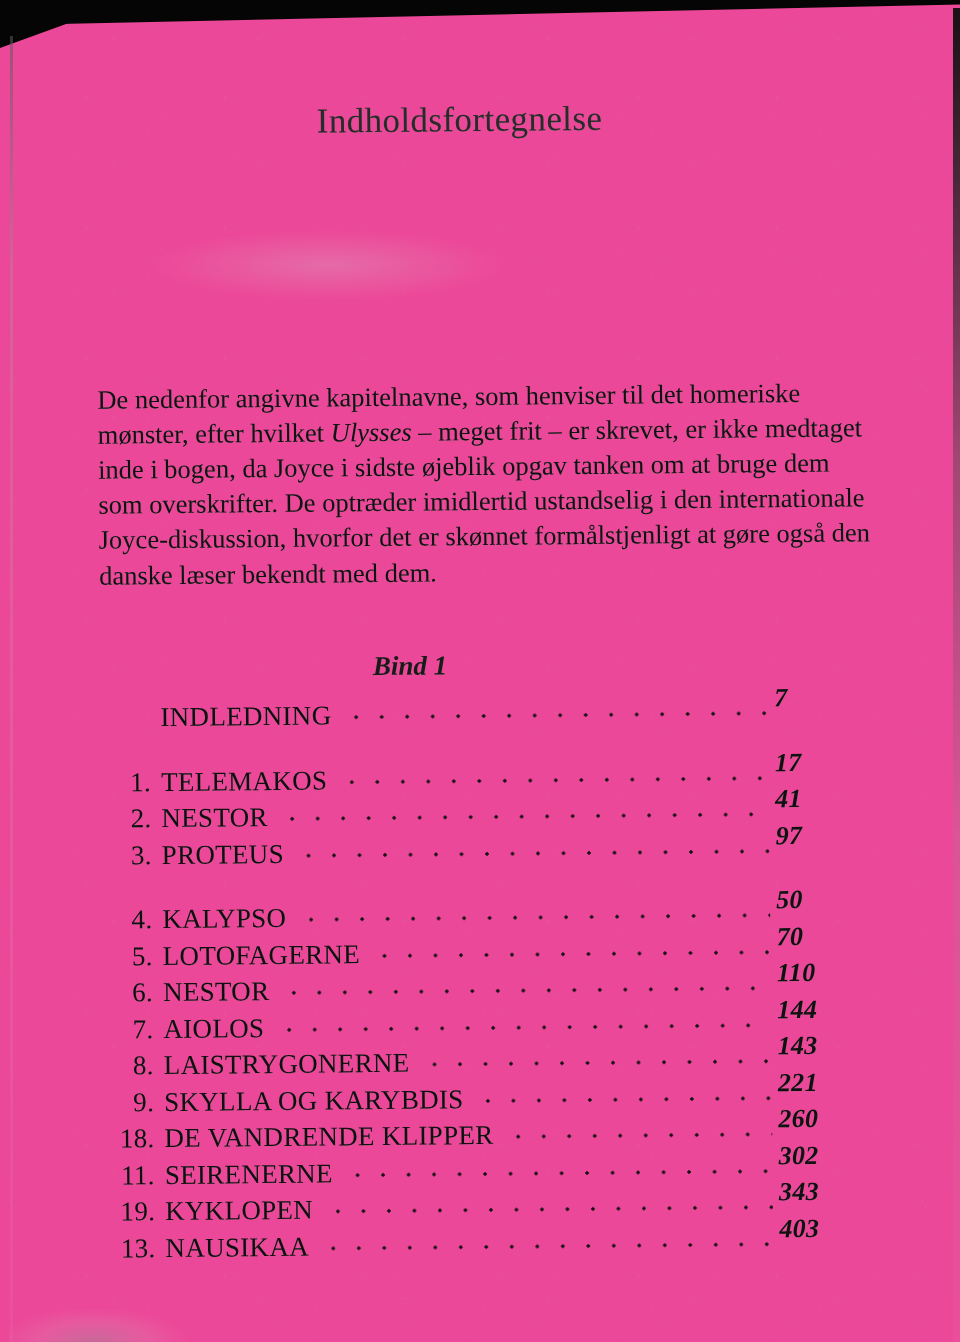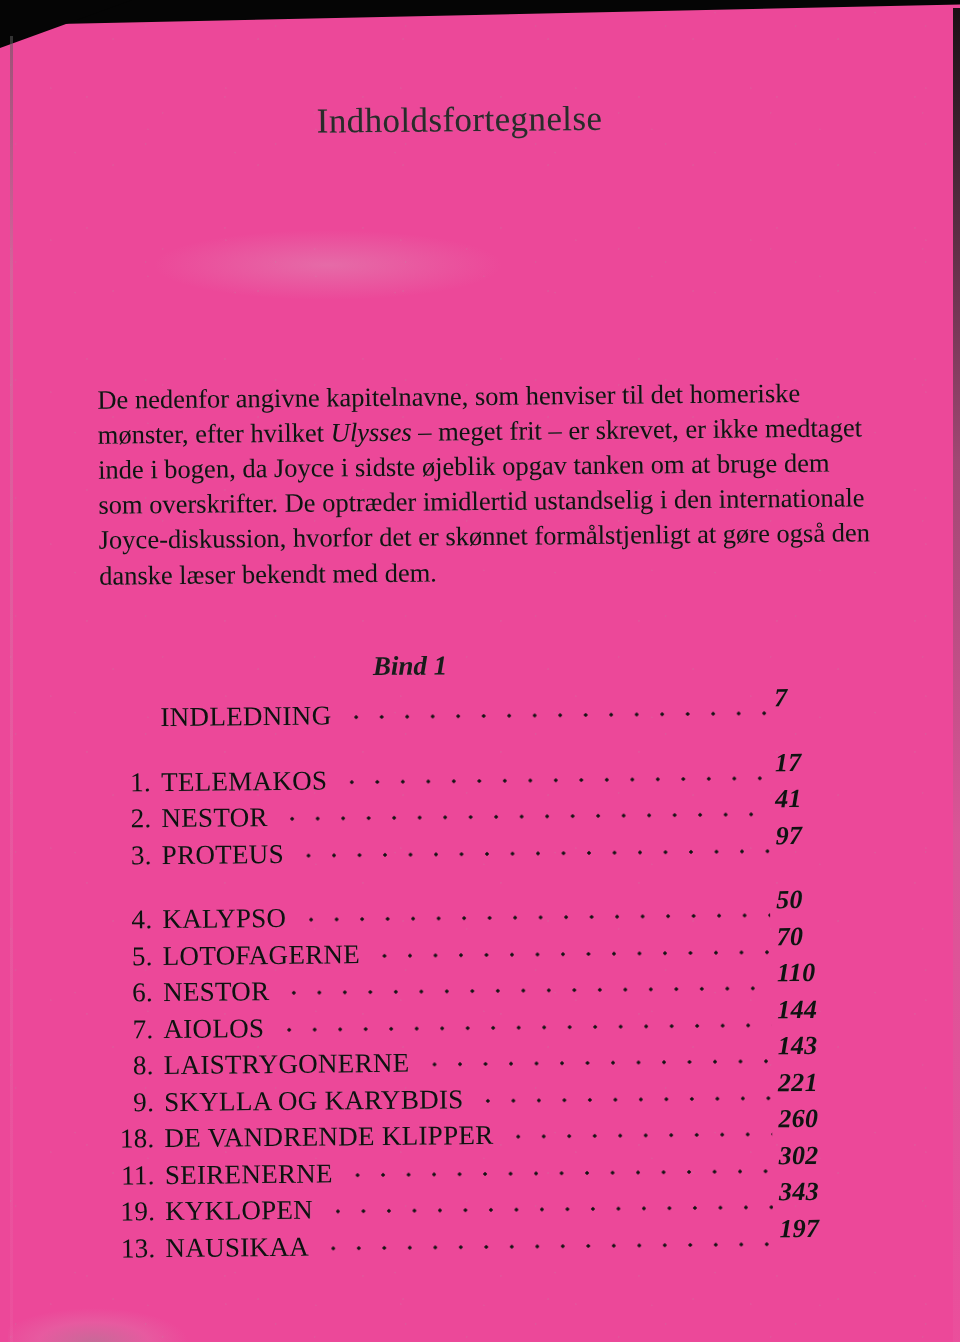--- a/index.html
+++ b/index.html
@@ -313,21 +313,21 @@
         <div class="toc-row">
           <span class="toc-num">19.</span>
           <span class="toc-title">KYKLOPEN</span>
           <span class="toc-dots"></span>
           <span class="toc-page">343</span>
         </div>
         <div class="toc-row">
           <span class="toc-num">13.</span>
           <span class="toc-title">NAUSIKAA</span>
           <span class="toc-dots"></span>
-          <span class="toc-page">197</span>
+          <span class="toc-page">403</span>
         </div>
       </div>
 
   </div>
 
   <div class="scan-top-shadow"></div>
   <div class="scan-corner-wedge"></div>
   <div class="scan-left-edge"></div>
   <div class="scan-right-edge"></div>
   <div class="scan-smudge-bottom"></div>

